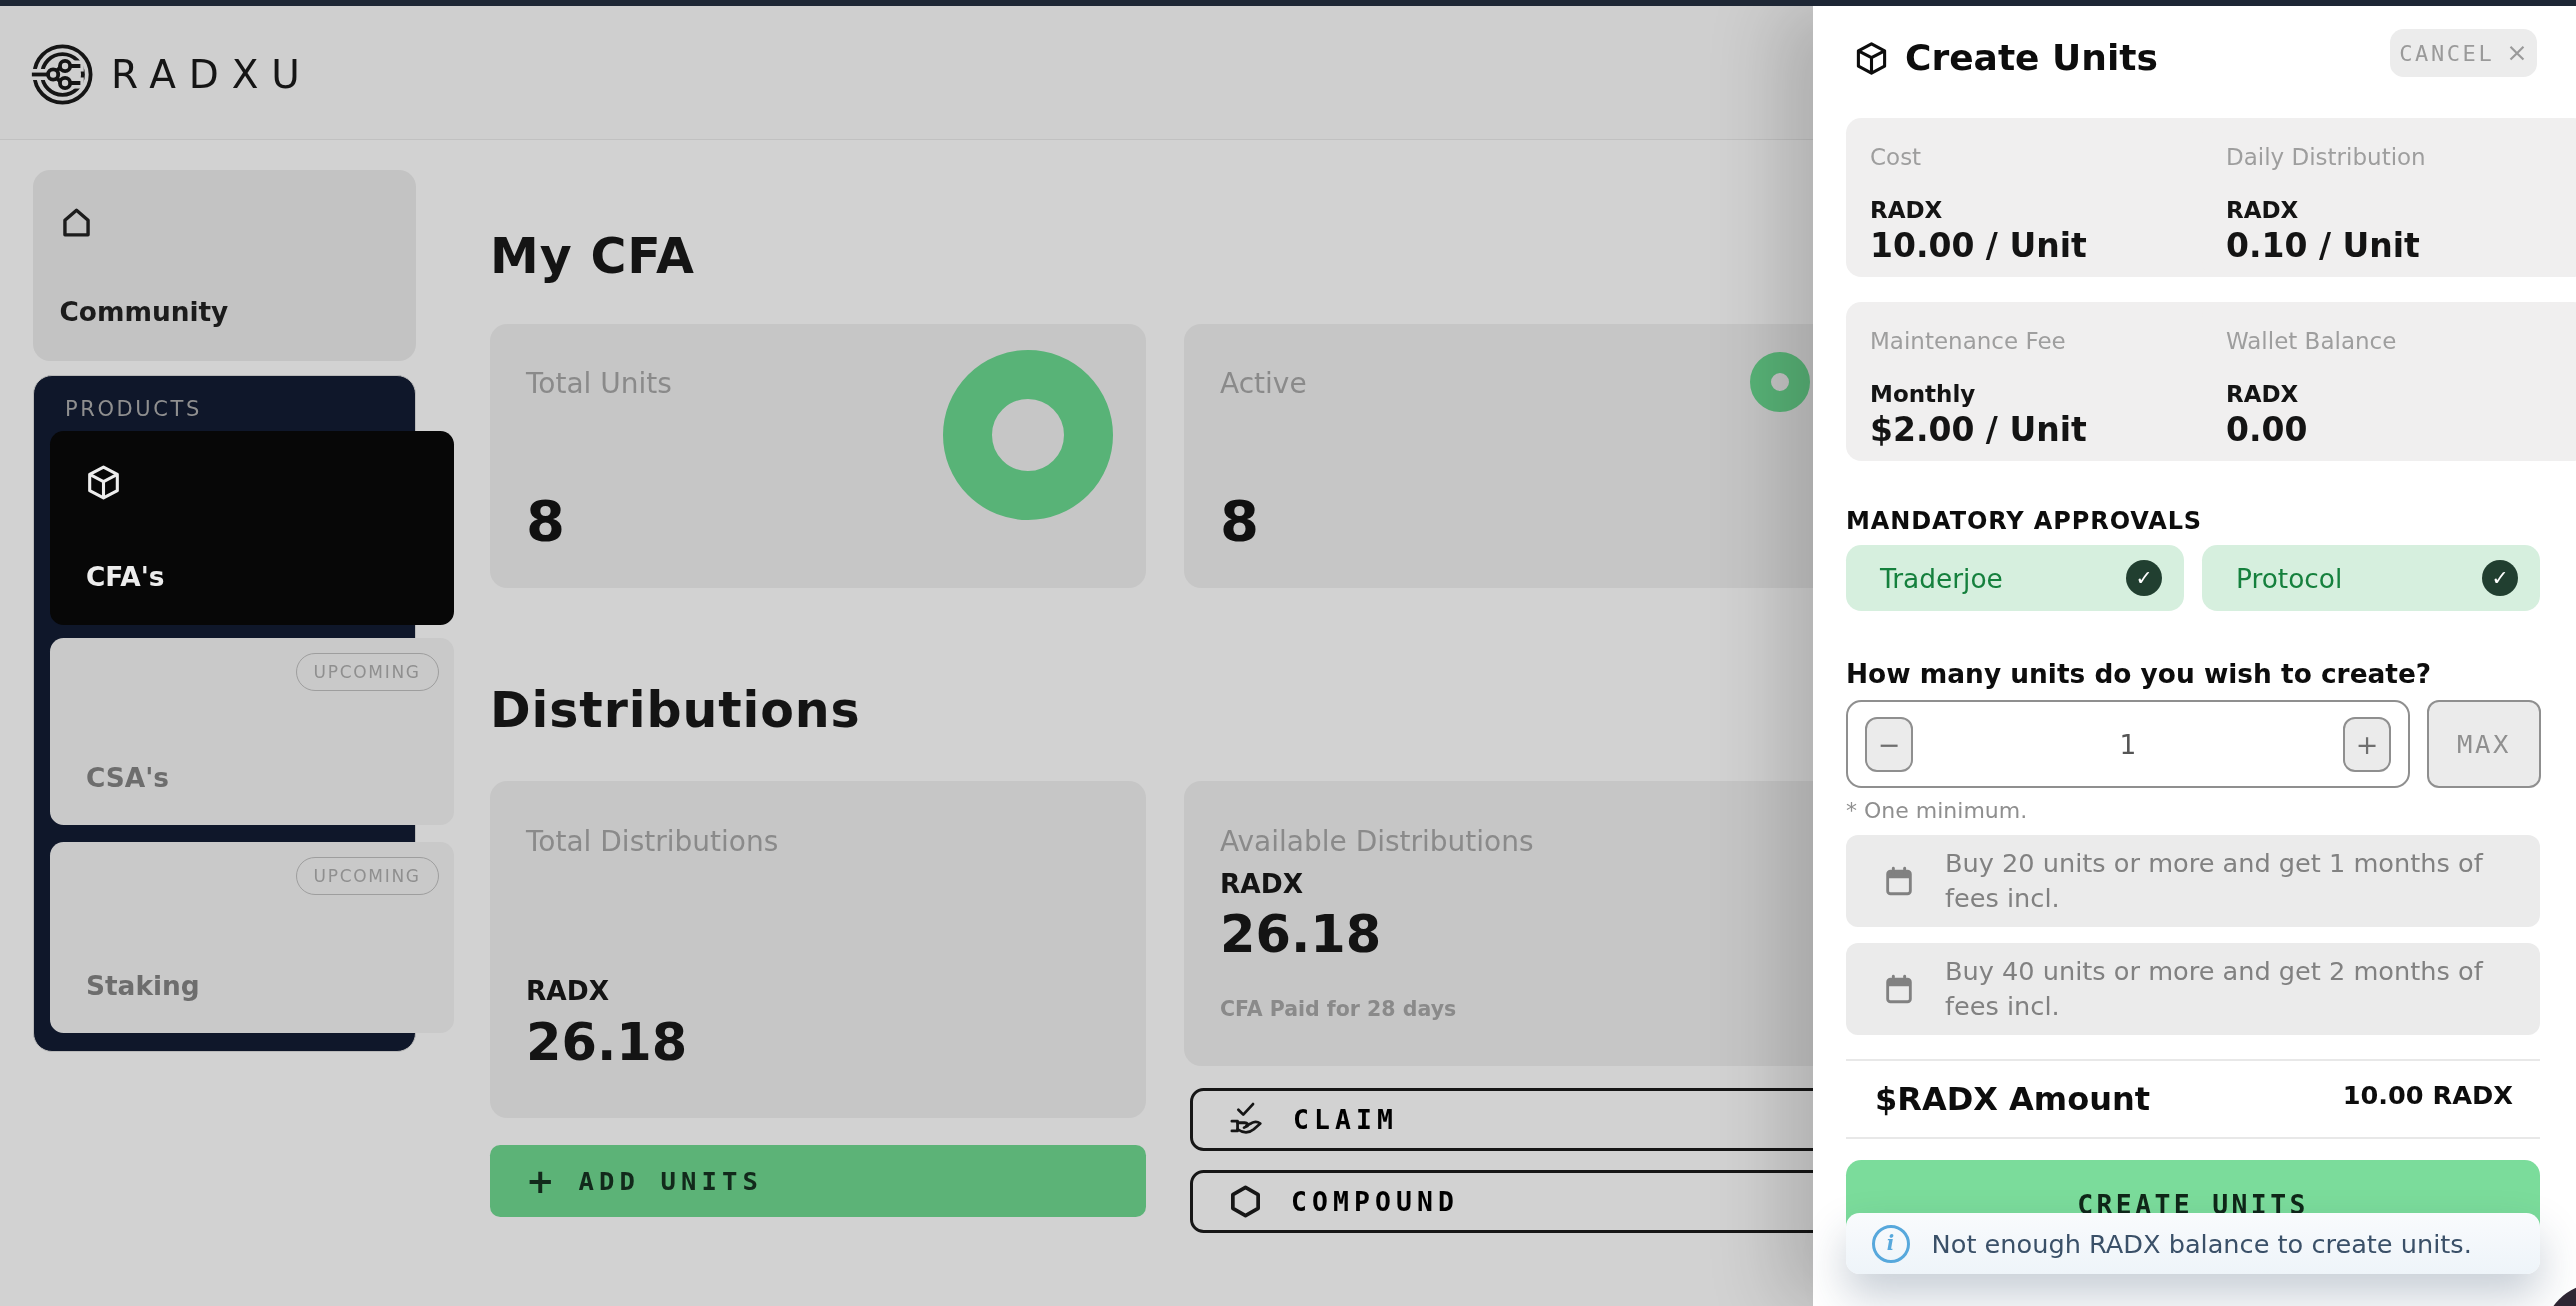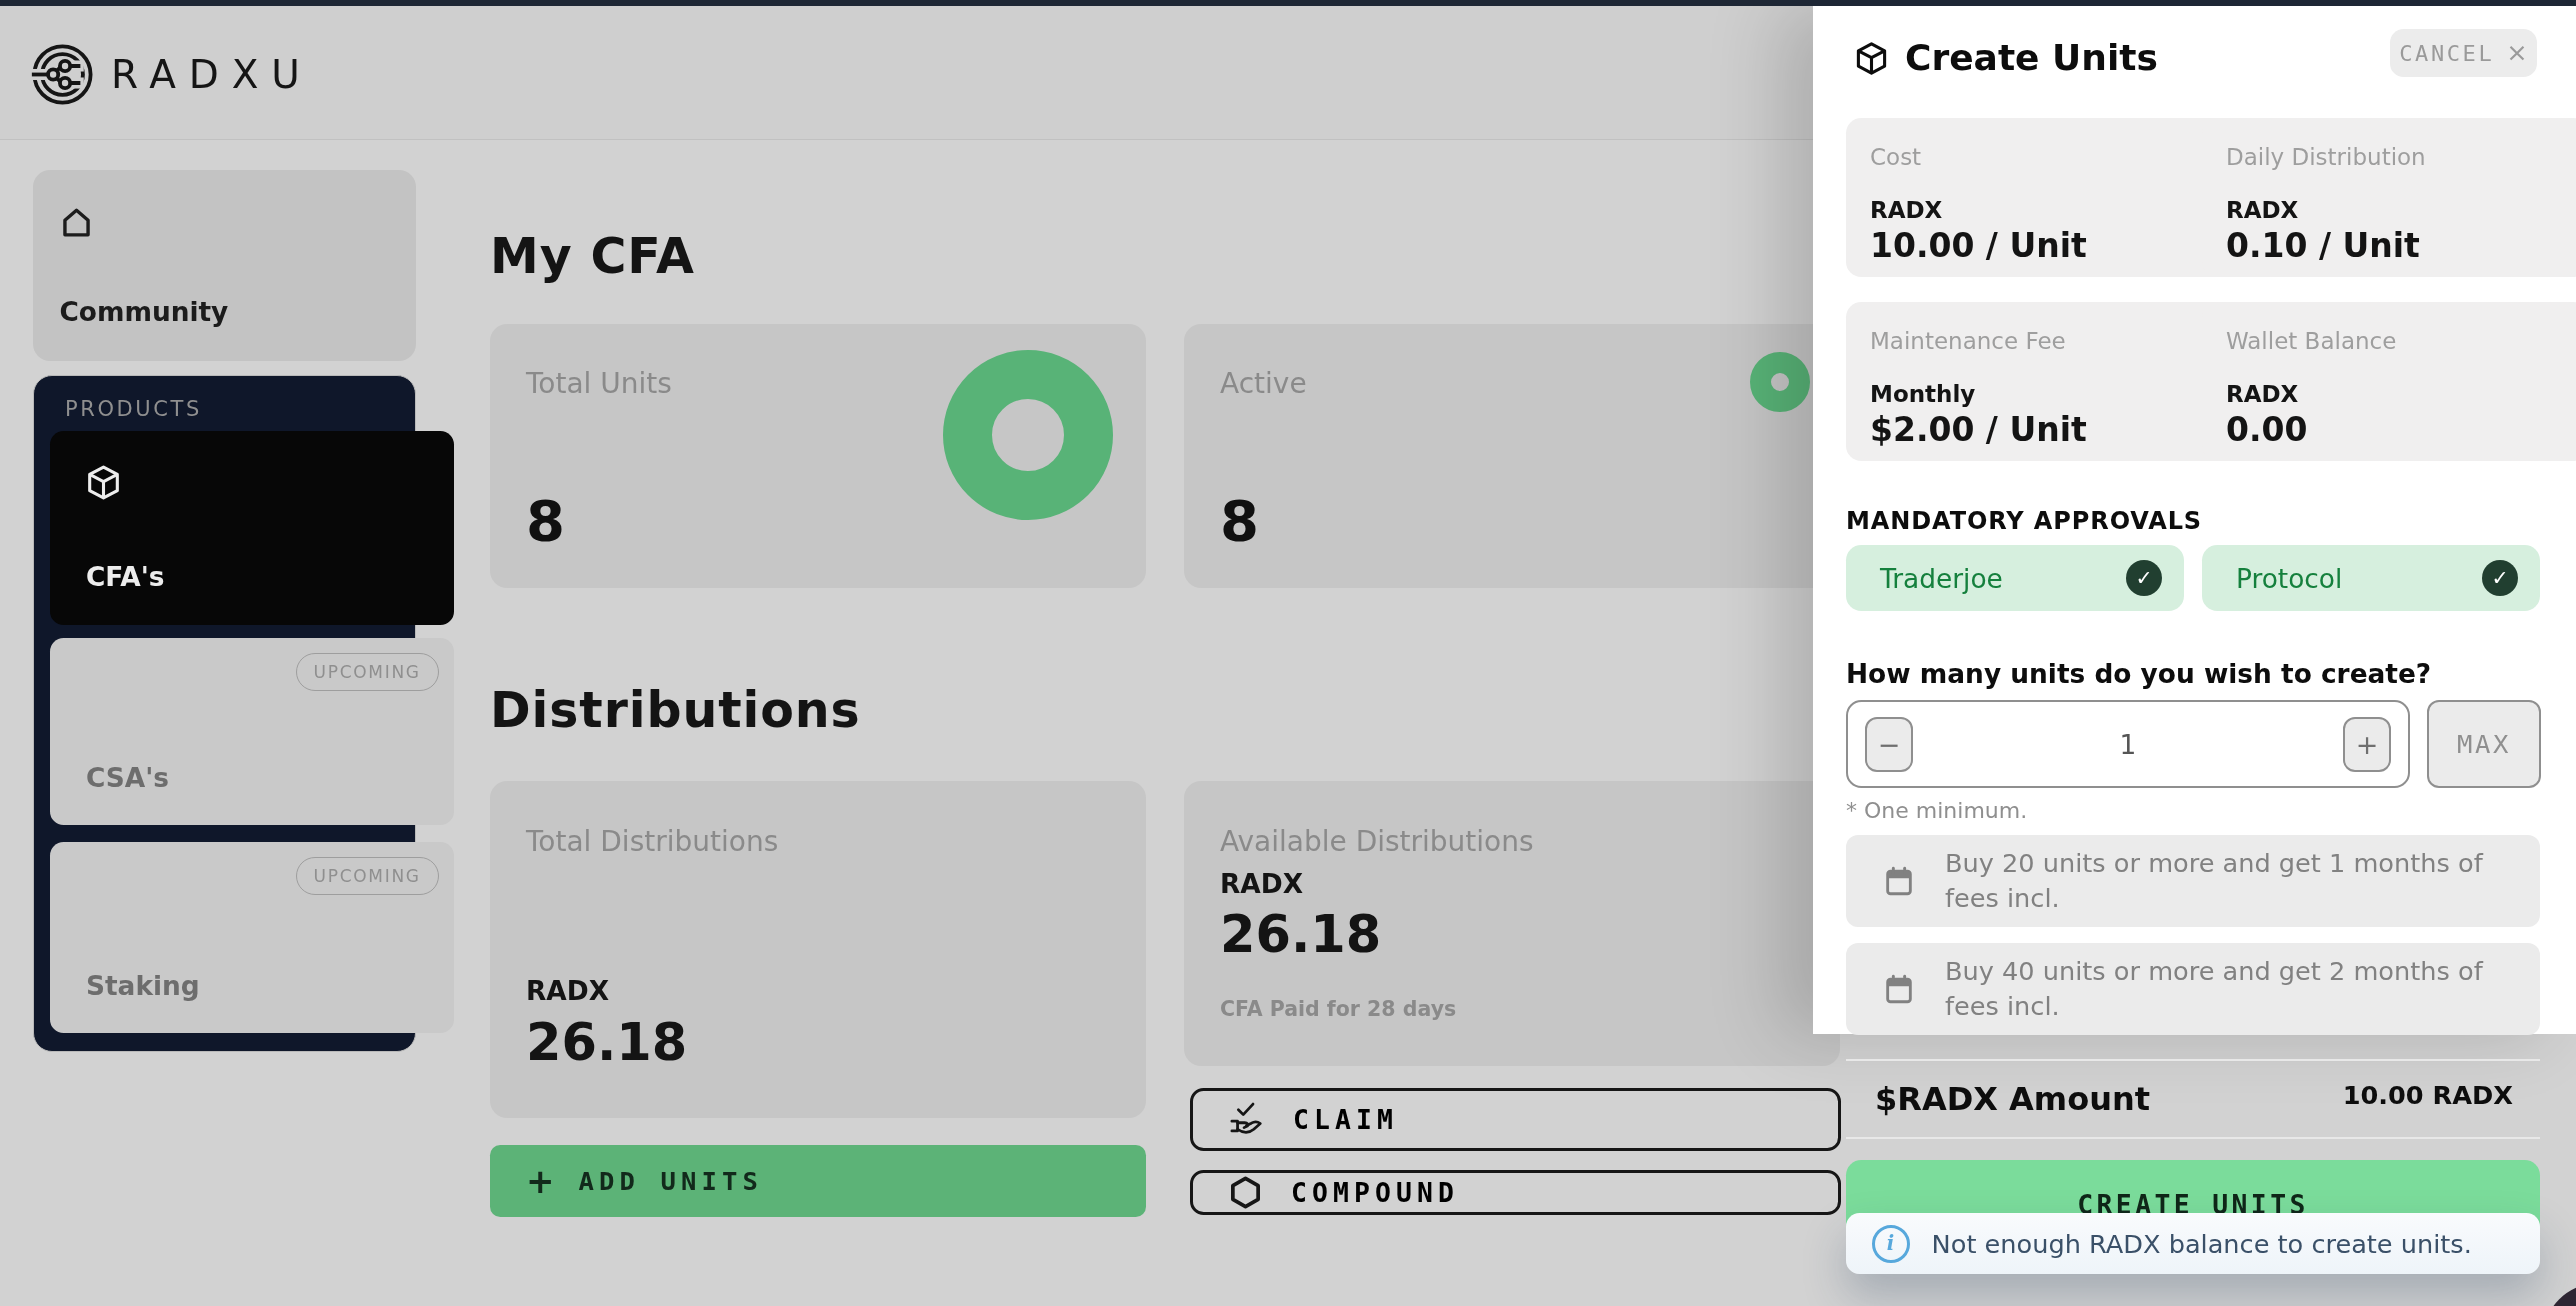--- a/index.html
+++ b/index.html
@@ -56,25 +56,25 @@
   .card-avail .note{position:absolute;left:36px;top:216px;font-size:20.5px;font-weight:bold;color:#8a8a8a;}
 
   .btn-add{left:490px;top:1145px;width:656px;height:72px;background:#5cb377;border-radius:10.2px;
            display:flex;align-items:center;gap:24px;padding-left:36px;cursor:pointer;}
   .btn-add .plus{font-size:34px;font-weight:bold;color:#12291b;line-height:1;}
   .btn-add .lbl{font-family:"DejaVu Sans Mono",monospace;font-size:25.6px;font-weight:bold;letter-spacing:5.1px;color:#12291b;}
 
   .btn-outline{border:3.4px solid #161616;border-radius:13.6px;background:transparent;
                display:flex;align-items:center;gap:27px;padding-left:34px;cursor:pointer;}
   .btn-claim{left:1190px;top:1088px;width:651px;height:63px;}
-  .btn-compound{left:1190px;top:1170px;width:651px;height:45px;}
+  .btn-compound{left:1190px;top:1170px;width:651px;height:63px;}
   .btn-outline .lbl{font-family:"DejaVu Sans Mono",monospace;font-size:26.4px;font-weight:bold;letter-spacing:5.1px;color:#000000;}
 
   
-  .panel{left:1813px;top:6px;width:763px;height:1028px;background:#ffffff;z-index:40;
+  .panel{left:1813px;top:6px;width:763px;height:1300px;background:#ffffff;z-index:40;
          box-shadow:-34px 0 68px rgba(0,0,0,0.16);}
   .panel-title{position:absolute;left:92px;top:31px;font-size:36px;font-weight:bold;color:#0d0d0d;}
   .panel-cube{position:absolute;left:40px;top:34px;}
   .btn-cancel{position:absolute;left:577px;top:23px;width:147px;height:48px;background:#ececec;border-radius:13.6px;
               display:flex;align-items:center;justify-content:center;gap:12px;cursor:pointer;}
   .btn-cancel .lbl{font-family:"DejaVu Sans Mono",monospace;font-size:22px;letter-spacing:2.6px;color:#9a9a9a;}
   .btn-cancel .x{font-size:25.6px;color:#9a9a9a;line-height:1;}
 
   .pstat{position:absolute;width:338px;height:159px;background:#f0efef;border-radius:15.3px;padding:0 24px;}
   .ps0{left:33px;top:112px;} .ps1{left:389px;top:112px;}

